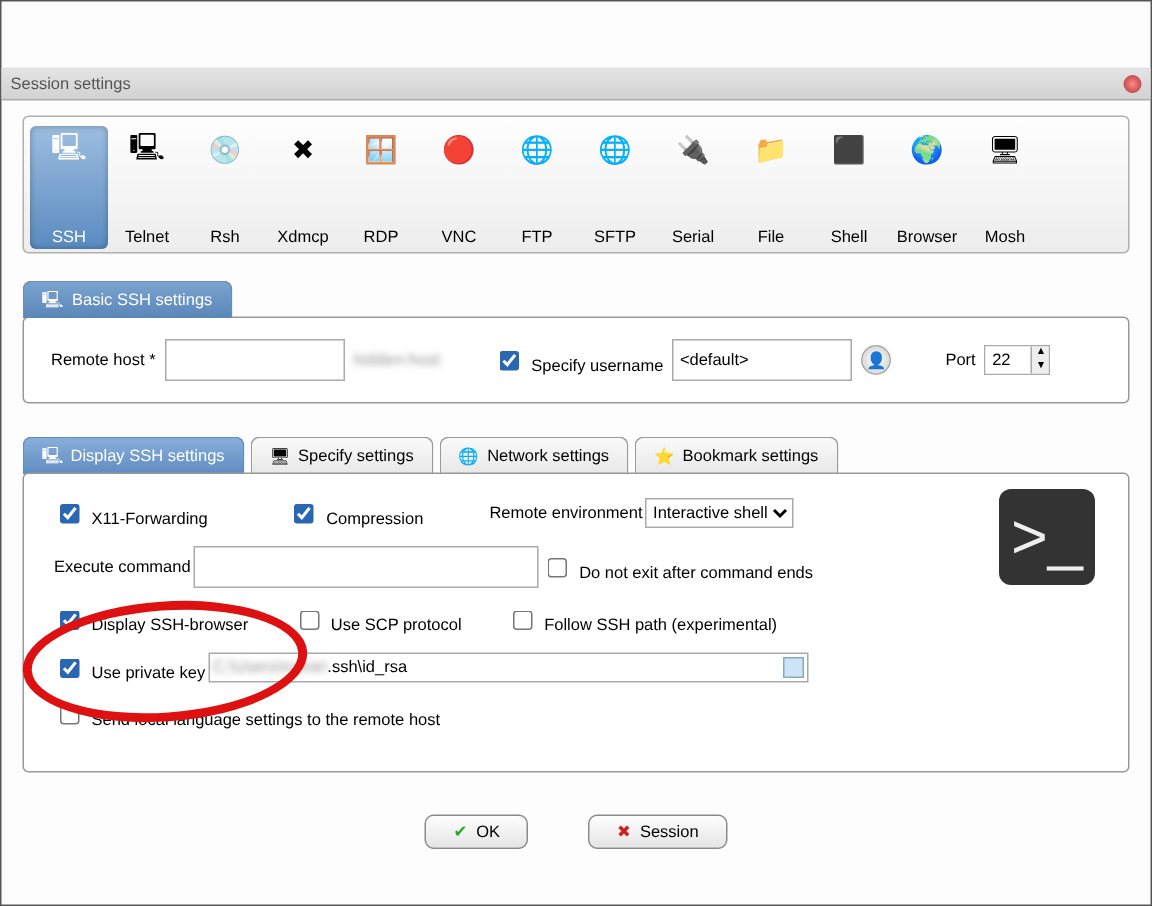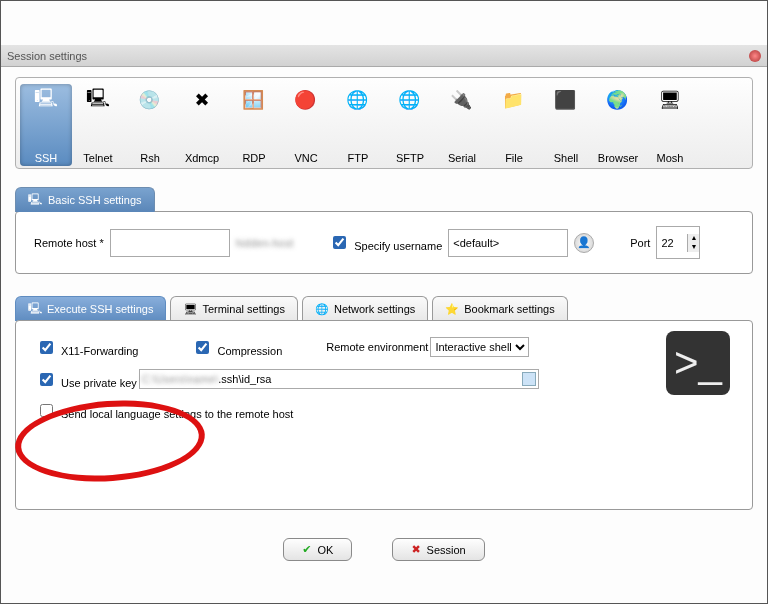--- a/index.html
+++ b/index.html
@@ -11,21 +11,21 @@
   .toolbar { display: flex; gap: 0; border: 1px solid #b0b0b0; border-radius: 4px; padding: 6px 4px 2px; background: linear-gradient(#fefefe,#ededed); }
   .tool { width: 52px; text-align: center; padding: 4px 0 2px; border-radius: 4px; cursor: pointer; }
   .tool.selected { background: linear-gradient(#9cbde0,#5a8bc0); color: #fff; box-shadow: inset 0 0 4px rgba(0,0,0,.3); }
   .tool .ic { width: 28px; height: 24px; margin: 0 auto 2px; display: flex; align-items: center; justify-content: center; font-size: 18px; }
   .tool .lbl { font-size: 11px; margin-top: 40px; }
   .grouptab { display: inline-flex; align-items: center; gap: 6px; padding: 5px 12px; border: 1px solid #6d8db0; border-bottom: none; border-radius: 6px 6px 0 0; background: linear-gradient(#7aa3cf,#5a86b8); color: #fff; margin-top: 18px; }
   .groupbox { border: 1px solid #999; border-radius: 4px; padding: 14px 18px; background: #fff; margin-top: -1px; }
   .basic-row { display: flex; align-items: center; gap: 6px; }
   .basic-row label { white-space: nowrap; }
   input[type=text] { border: 1px solid #aaa; height: 28px; padding: 1px 4px; background: #fff; }
-  .spin { display: inline-flex; align-items: center; border: 1px solid #aaa; height: 33px; }
+  .spin { display: inline-flex; border: 1px solid #aaa; height: 20px; }
   .spin input { border: none; width: 30px; height: 18px; }
   .spin .updown { display: flex; flex-direction: column; width: 12px; }
   .spin .updown span { height: 9px; font-size: 7px; text-align: center; line-height: 8px; cursor: pointer; background: #eee; border-left: 1px solid #aaa; }
   .tabs { display: flex; gap: 4px; margin-top: 22px; }
   .tab { display: inline-flex; align-items: center; gap: 5px; padding: 5px 12px; border: 1px solid #9a9a9a; border-bottom: none; border-radius: 6px 6px 0 0; background: linear-gradient(#fafafa,#e8e8e8); cursor: pointer; }
   .tab.active { background: linear-gradient(#88aedb,#5f8cc0); color: #fff; border-color:#5f8cc0; }
   .advbox { border: 1px solid #999; border-radius: 4px; padding: 16px 20px; background: #fff; margin-top: -1px; position: relative; min-height: 190px; }
   .row { display: flex; align-items: center; gap: 2px; margin-bottom: 12px; }
   .chk { display: inline-flex; align-items: flex-end; gap: 5px; }
   .chk input { width: 13px; height: 13px; accent-color: #2a67b3; }
@@ -131,25 +131,25 @@
               <span>▼</span>
             </span>
         </span>
       </div>
     </div>
 
     
     <div class="tabs">
       <div class="tab active">
           <span class="miniicon">🖳</span>
-          <span>Execute SSH settings</span>
+          <span>Display SSH settings</span>
         </div>
       <div class="tab">
           <span class="miniicon">🖥</span>
-          <span>Terminal settings</span>
+          <span>Specify settings</span>
         </div>
       <div class="tab">
           <span class="miniicon">🌐</span>
           <span>Network settings</span>
         </div>
       <div class="tab">
           <span class="miniicon">⭐</span>
           <span>Bookmark settings</span>
         </div>
     </div>
@@ -165,21 +165,45 @@
         <span style="width:50px"></span>
         <span class="chk">
             <input type="checkbox" checked="" style="">
             <label>Compression</label>
           </span>
         <span style="width:40px"></span>
         <label>Remote environment</label>
         <select><option>Interactive shell</option></select>
       </div>
 
-
+      <div class="row">
+        <label>Execute command</label>
+        <input type="text" style="width: 230px;" value="">
+        <span class="chk">
+            <input type="checkbox" style="">
+            <label>Do not exit after command ends</label>
+          </span>
+      </div>
+
+      <div class="row">
+        <span class="chk">
+            <input type="checkbox" checked="" style="">
+            <label>Display SSH-browser</label>
+          </span>
+        <span style="width:26px"></span>
+        <span class="chk">
+            <input type="checkbox" style="">
+            <label>Use SCP protocol</label>
+          </span>
+        <span style="width:26px"></span>
+        <span class="chk">
+            <input type="checkbox" style="">
+            <label>Follow SSH path (experimental)</label>
+          </span>
+      </div>
 
       <div class="row">
         <span class="chk">
             <input type="checkbox" checked="" style="">
             <label>Use private key</label>
           </span>
         <span style="display:inline-flex;align-items:center;border:1px solid #aaa;height:20px;width:400px;padding:0 2px;background:#fff">
           <span class="blur">C:\Users\name\</span>
           <span>.ssh\id_rsa</span>
           <span style="margin-left:auto" class="browse"></span>

